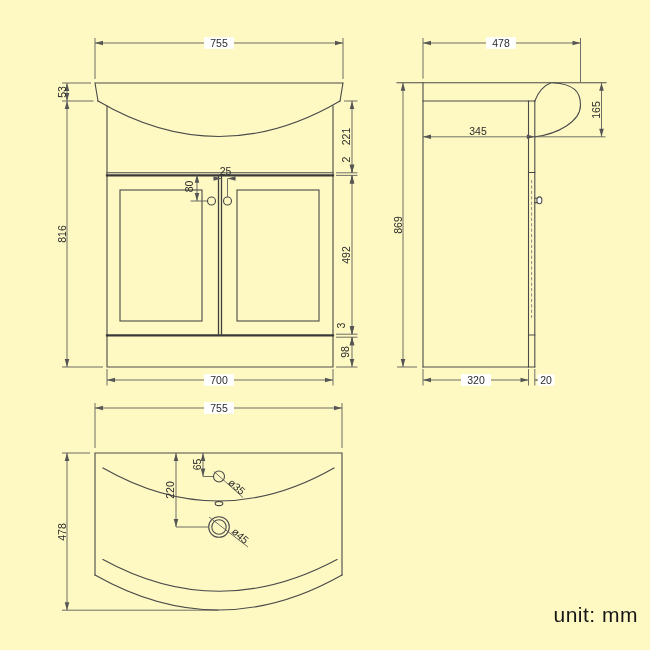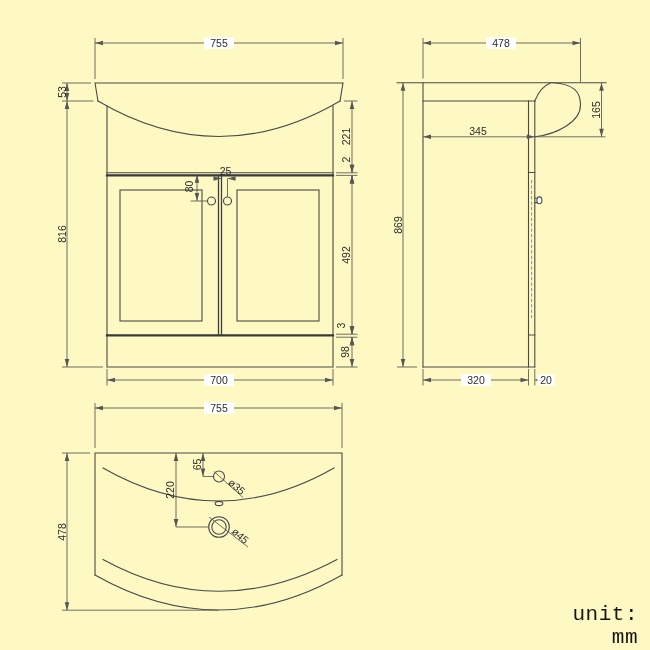--- a/index.html
+++ b/index.html
@@ -9,21 +9,21 @@
   .geo{stroke:#4a4a4a;stroke-width:1.1;fill:none;stroke-linecap:square;}
   .thick{stroke:#383838;stroke-width:2.2;}
   .gapline{stroke:#3f3f3f;stroke-width:1.3;}
   .dim{stroke:#565656;stroke-width:0.85;fill:none;}
   .hid{stroke:#7a7a7a;stroke-width:0.85;stroke-dasharray:3.2 2.2;fill:none;}
   .lbl{font:10.5px "Liberation Sans",sans-serif;fill:#2b2b2b;text-anchor:middle;}
   .mid{dominant-baseline:central;}
   .mask{fill:#ffffff;stroke:none;}
   .whitefill{fill:#ffffff;}
   .unit-note{position:absolute;left:538px;top:603px;width:100px;text-align:right;
-             font-size:21px;color:#161616;letter-spacing:0.5px;font-family:Liberation Mono, monospace;}
+             font-size:21px;color:#161616;letter-spacing:0.5px;}
 </style>
 </head>
 <body>
 
 <div class="canvas">
 <svg width="650" height="650" viewBox="0 0 650 650">
   <defs>
     <marker id="arw" markerUnits="userSpaceOnUse" markerWidth="9" markerHeight="8" viewBox="0 0 9 8" refX="8.4" refY="4" orient="auto-start-reverse">
       <path d="M0.4,1.7 L8.4,4 L0.4,6.3 Z" fill="#565656"></path>
     </marker>

